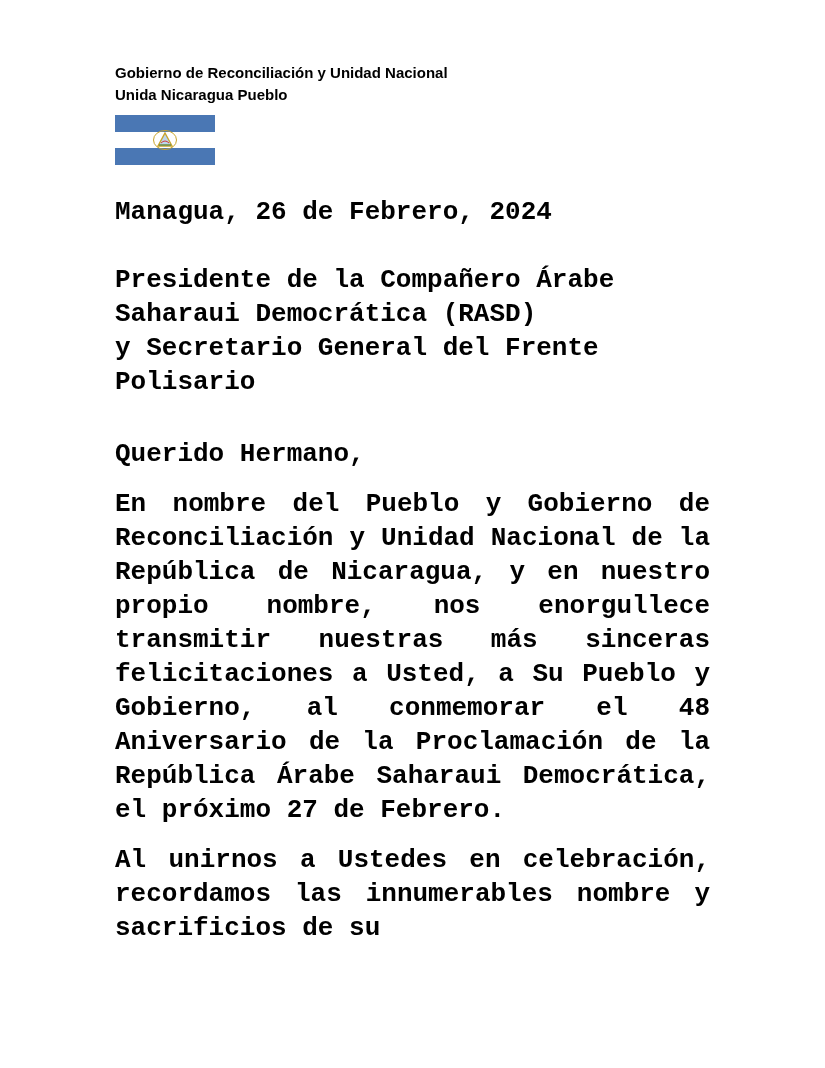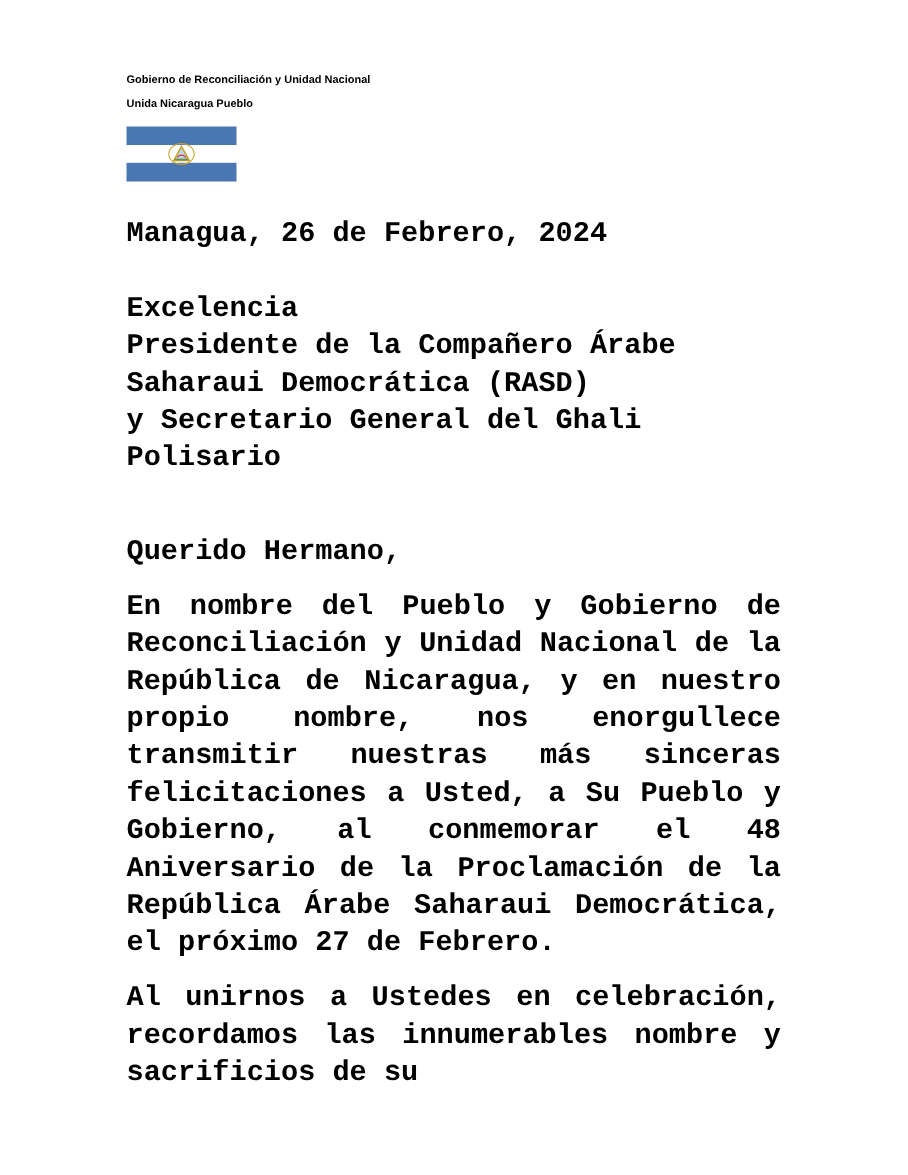--- a/index.html
+++ b/index.html
@@ -14,21 +14,21 @@
     background: #ffffff;
     box-sizing: border-box;
     padding: 62px 115px 0 115px;
     overflow: hidden;
     color: #000000;
   }
   
   .letterhead {
     font-family: "Liberation Sans", sans-serif;
     font-weight: 700;
-    font-size: 10px;
+    font-size: 15px;
     line-height: 22px;
     color: #000000;
   }
   
   .flag {
     position: relative;
     width: 100px;
     height: 50px;
     margin-top: 9px;
   }
@@ -50,21 +50,21 @@
     line-height: 34px;
     color: #000000;
   }
   .date-line {
     margin-top: 30px;
   }
   .recipient-block {
     margin-top: 34px;
   }
   .salutation {
-    margin-top: 51px;
+    margin-top: 38px;
   }
   .body-paragraph {
     margin: 16px 0 0 0;
     text-align: justify;
     text-justify: inter-word;
   }
 </style>
 </head>
 <body>
 
@@ -85,23 +85,22 @@
       <path d="M9 14 Q13 10 17 14" fill="none" stroke="#d23b3b" stroke-width="1"></path>
       <rect x="7" y="15.2" width="12" height="1.6" fill="#6f8f4a"></rect>
     </svg>
   </div>
 
   <div class="letter-body">
 
     <div class="date-line">Managua, 26 de Febrero, 2024</div>
 
     <div class="recipient-block">
-      <div>Excelencia</div>
       <div>Presidente de la Compañero Árabe Saharaui Democrática (RASD)</div>
-      <div>y Secretario General del Ghali Polisario</div>
+      <div>y Secretario General del Frente Polisario</div>
     </div>
 
     <div class="salutation">Querido Hermano,</div>
 
     <p class="body-paragraph">En nombre del Pueblo y Gobierno de Reconciliación y Unidad Nacional de la República de Nicaragua, y en nuestro propio nombre, nos enorgullece transmitir nuestras más sinceras felicitaciones a Usted, a Su Pueblo y Gobierno, al conmemorar el 48 Aniversario de la Proclamación de la República Árabe Saharaui Democrática, el próximo 27 de Febrero.</p>
 
     <p class="body-paragraph">Al unirnos a Ustedes en celebración, recordamos las innumerables nombre y sacrificios de su</p>
 
   </div>
 

